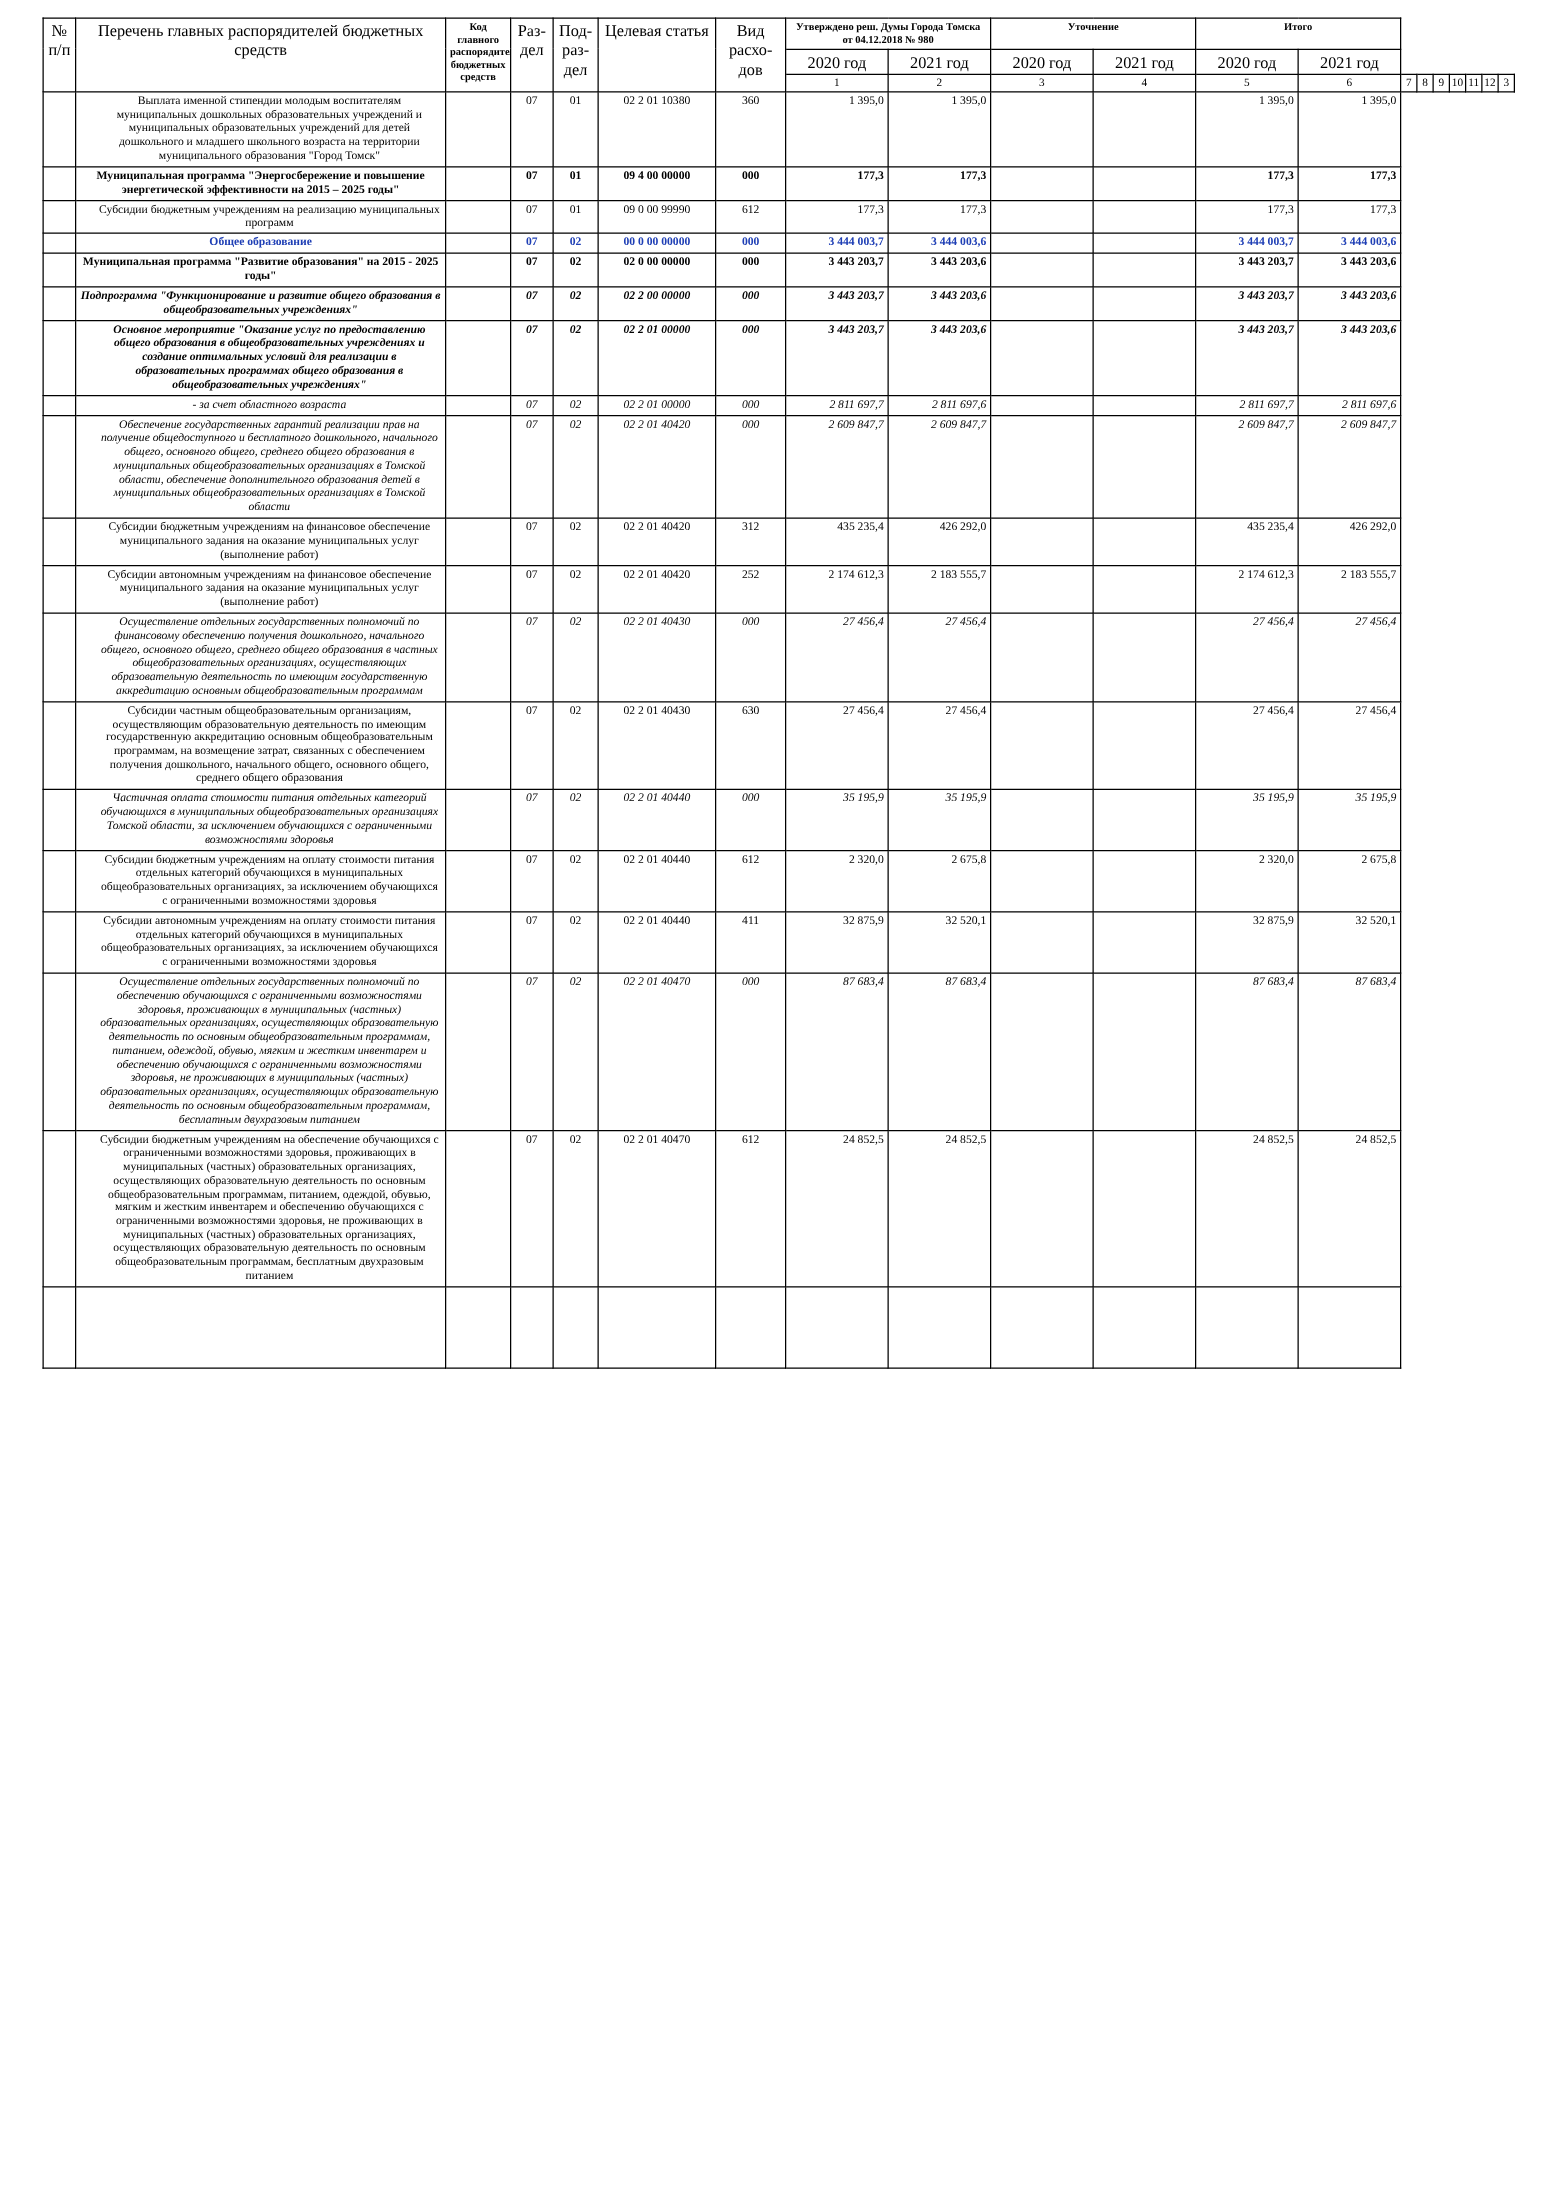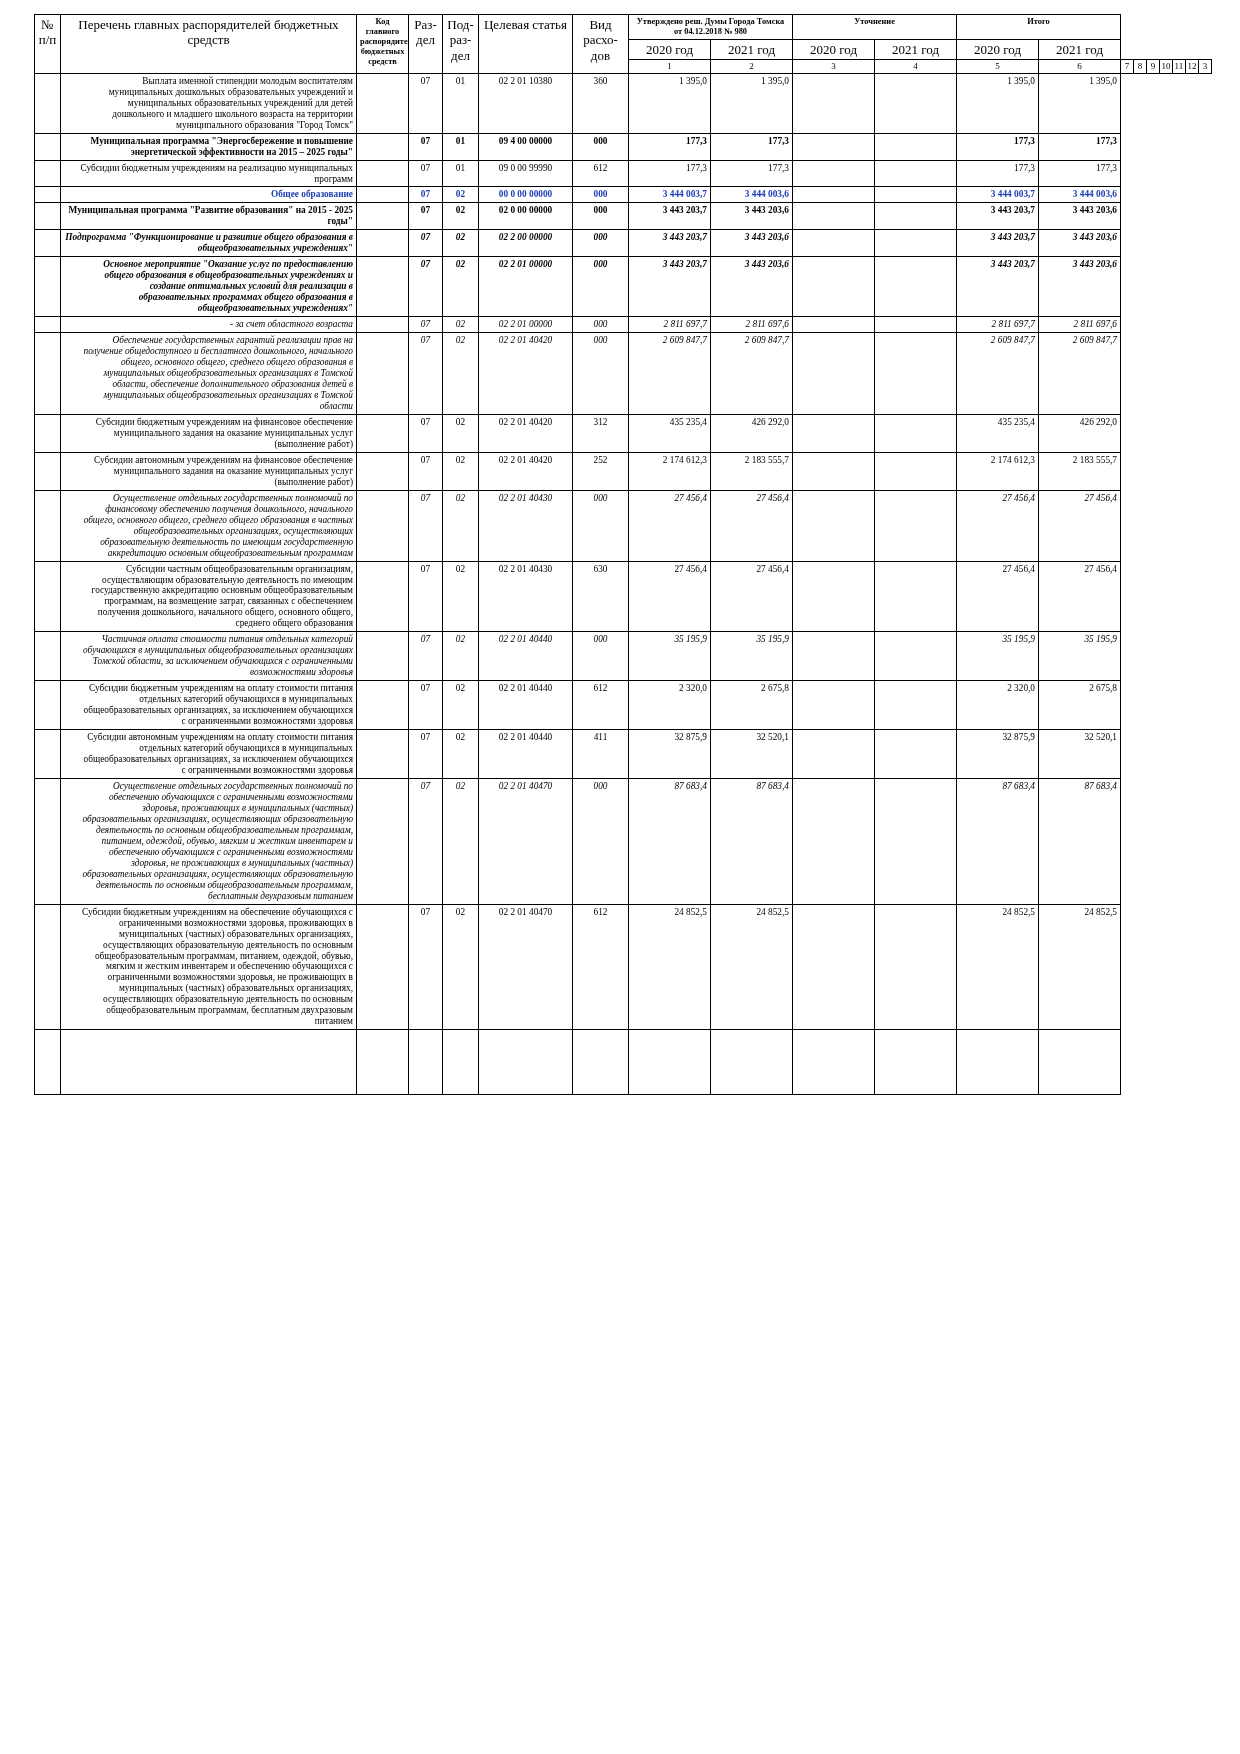--- a/index.html
+++ b/index.html
@@ -53,21 +53,21 @@
   
   col.c-num    { width: 26px; }
   col.c-name   { width: 296px; }
   col.c-code   { width: 52px; }
   col.c-razdel { width: 34px; }
   col.c-podraz { width: 36px; }
   col.c-target { width: 94px; }
   col.c-vid    { width: 56px; }
   col.c-money  { width: 82px; }
 
-  td.name { text-align: right; }
+  td.name { text-align: center; }
   td.ctr  { text-align: center; }
   td.num  { text-align: right; padding-right: 5px; }
 
   .ind1 { padding-left: 14px; display: block; }
 
   .b   { font-weight: bold; }
   .i   { font-style: italic; }
   .bi  { font-weight: bold; font-style: italic; }
   .blue { color: #1f3fb5; }
 </style>

